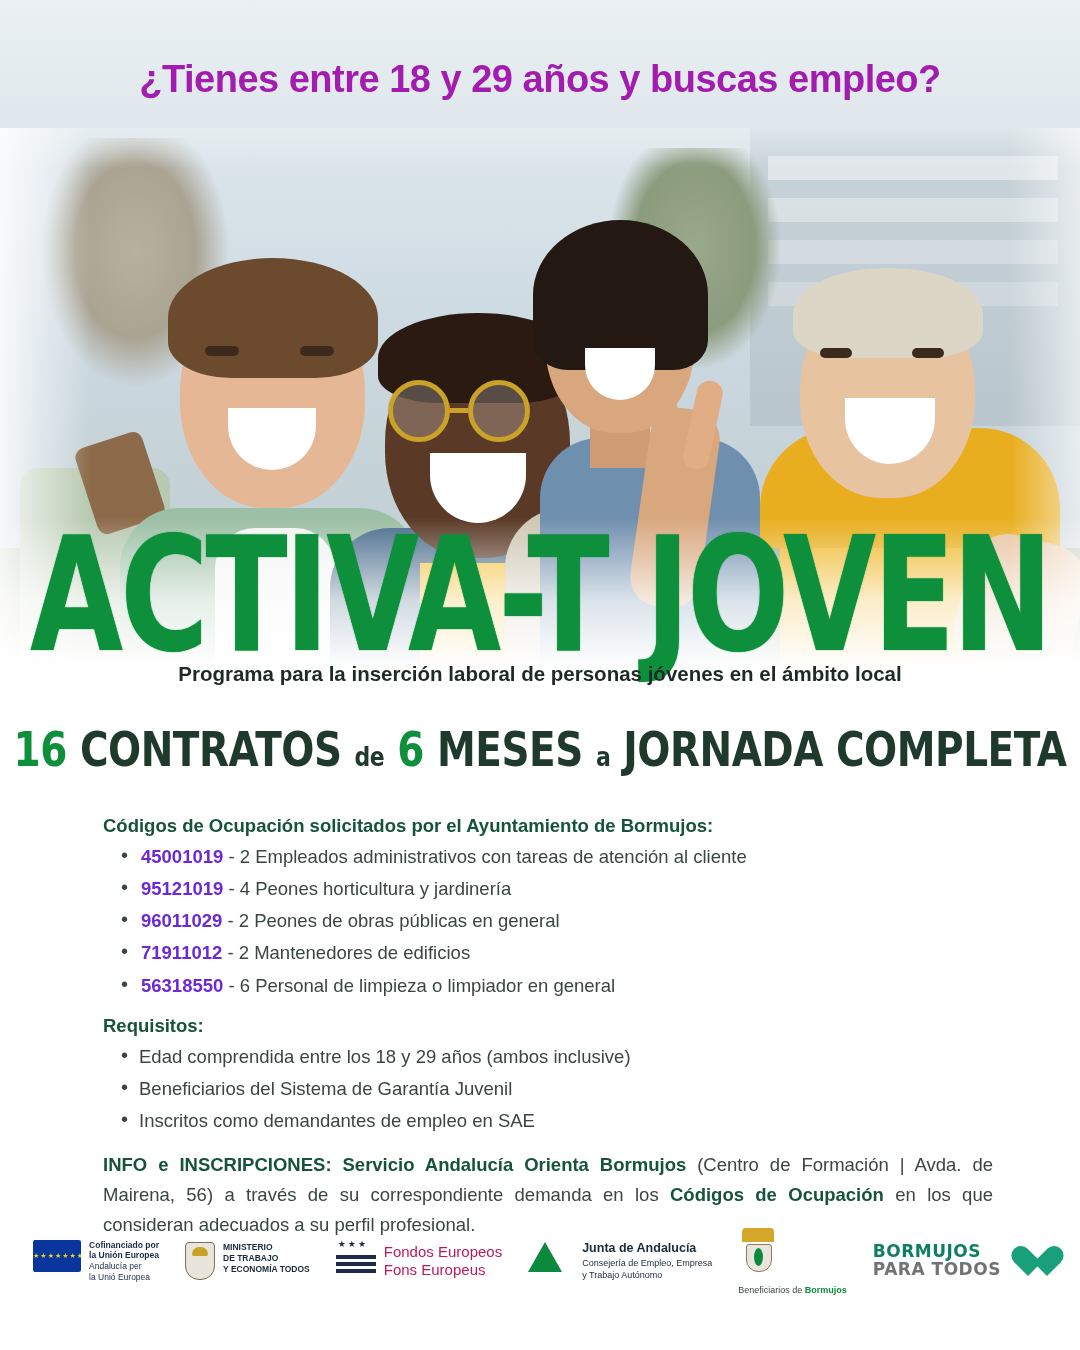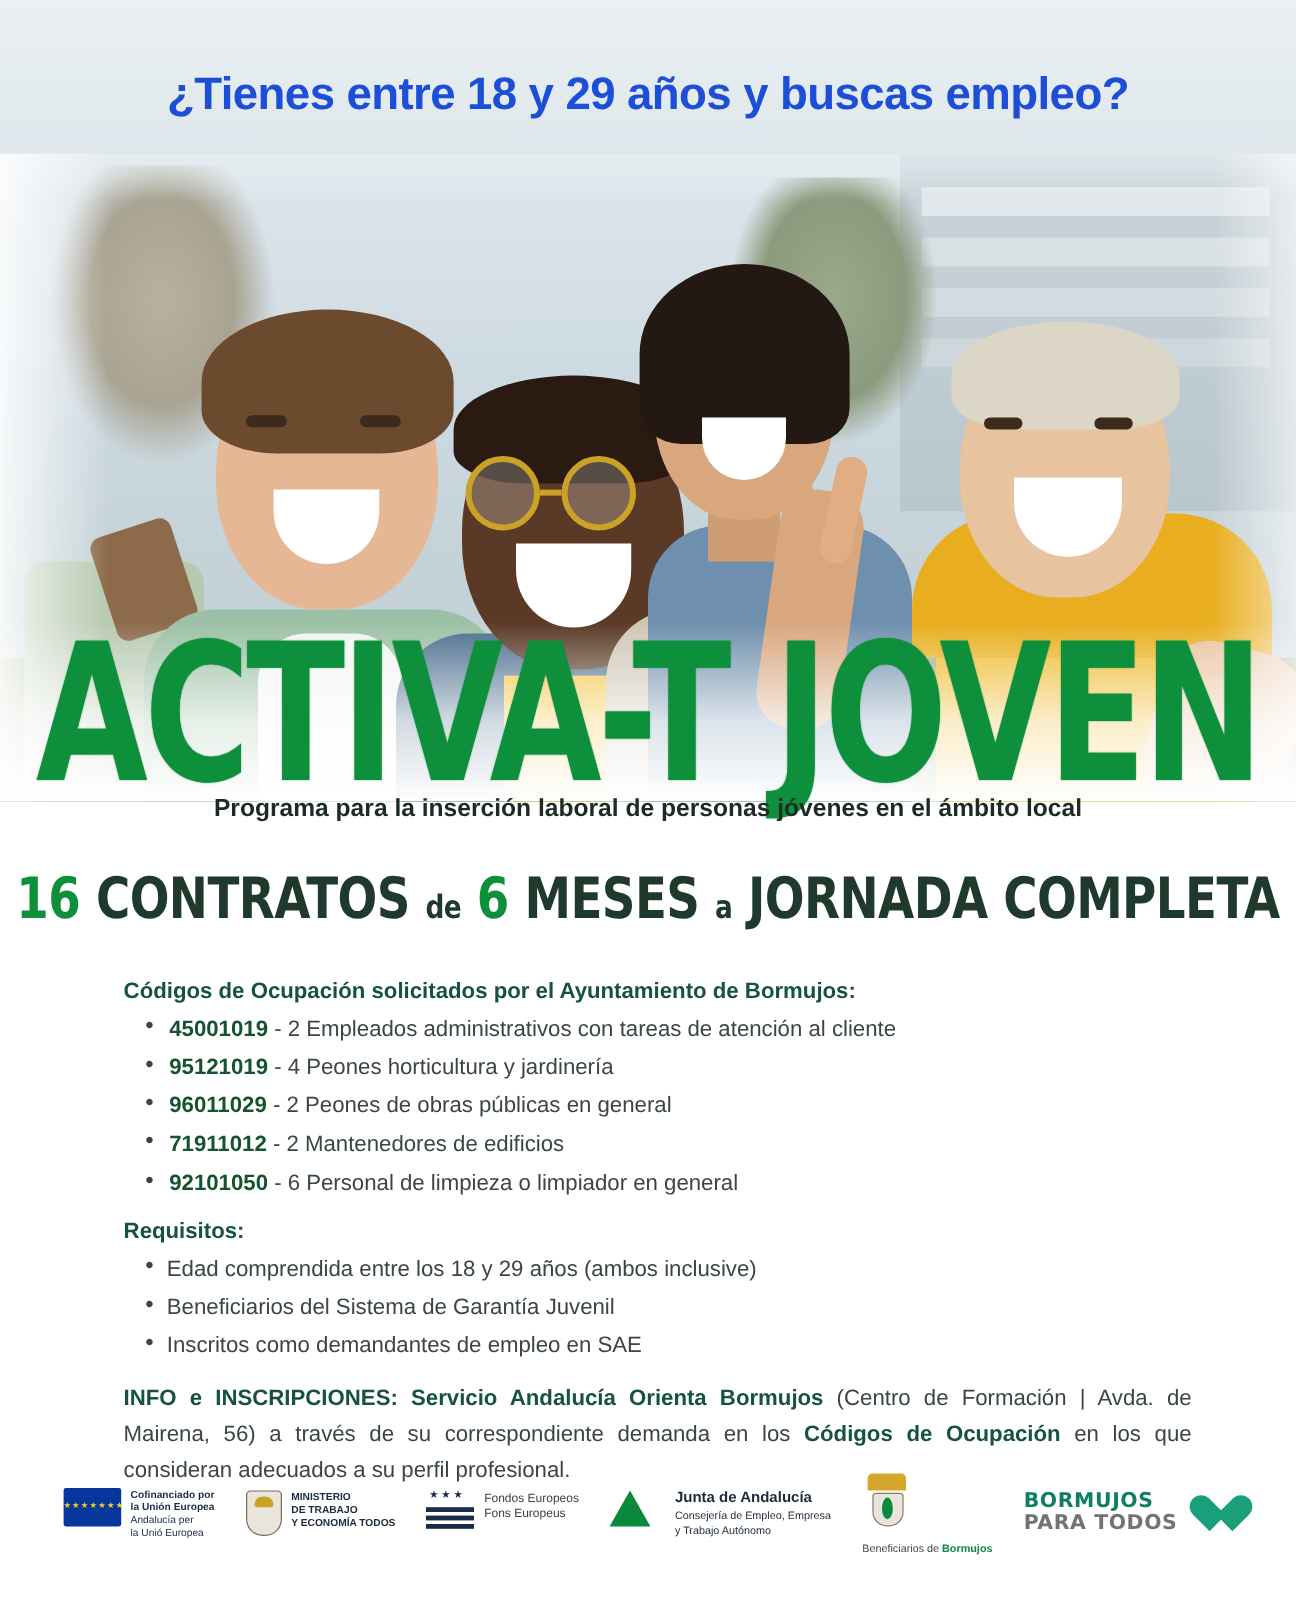--- a/index.html
+++ b/index.html
@@ -18,21 +18,21 @@
 
   
   .headline-band {
     position: absolute; top: 0; left: 0; width: 1080px; height: 128px;
     background: linear-gradient(180deg, #eaf0f3 0%, #e4ebef 60%, #dfe7ec 100%);
     z-index: 5;
   }
   .headline {
     position: absolute; top: 58px; left: 0; width: 1080px;
     text-align: center;
-    font-size: 38px; font-weight: bold; color: #1d4ed8;
+    font-size: 38px; font-weight: bold; color: #a21caf;
     letter-spacing: -0.5px;
     z-index: 6;
   }
 
   
   .photo {
     position: absolute; top: 108px; left: 0; width: 1080px; height: 560px;
     overflow: hidden;
     z-index: 2;
   }
@@ -184,21 +184,21 @@
   }
   ul.codes, ul.reqs { list-style: none; margin: 0 0 18px 0; }
   ul.codes li, ul.reqs li {
     position: relative; padding-left: 38px; margin-bottom: 9px;
     font-size: 18.5px; color: #3a4641; line-height: 1.25;
   }
   ul.codes li:before, ul.reqs li:before {
     content: "•"; position: absolute; left: 18px; top: -2px;
     font-size: 20px; color: #3a4641;
   }
-  ul.codes li .code { font-weight: bold; color: #14532d; }
+  ul.codes li .code { font-weight: bold; color: #6d28d9; }
   ul.reqs li { padding-left: 36px; }
 
   .info-block {
     font-size: 18.5px; color: #3a4641; line-height: 1.62;
     text-align: justify;
     margin-top: 4px;
   }
   .info-block .b { font-weight: bold; color: #16543a; }
 
   
@@ -231,21 +231,21 @@
   }
   .min-text { font-size: 8.5px; line-height: 1.3; color: #1b2b3a; font-weight: bold; }
   .fe-bars { width: 40px; height: 34px; position: relative; }
   .fe-bars:before{
     content:""; position:absolute; left:0; top: 12px; width: 40px; height: 4px; background:#1b2b4a;
     box-shadow: 0 7px 0 #1b2b4a, 0 14px 0 #1b2b4a;
   }
   .fe-bars:after{
     content:"★★★"; position:absolute; left: 2px; top: -4px; font-size: 9px; color:#1b2b4a; letter-spacing: 2px;
   }
-  .fe-text { font-size: 10px; line-height: 1.2; color: #404040; }
+  .fe-text { font-size: 15px; line-height: 1.2; color: #be185d; }
   .ja-mark {
     width: 34px; height: 34px; position: relative;
   }
   .ja-mark:before{
     content:""; position:absolute; left: 0; bottom: 2px; width: 0; height: 0;
     border-left: 17px solid transparent; border-right: 17px solid transparent;
     border-bottom: 30px solid #0b8a3d;
   }
   .ja-text { font-size: 9px; line-height: 1.35; color: #1b2b3a; margin-left: 12px; }
   .ja-text .big { font-size: 12.5px; font-weight: bold; }
@@ -367,21 +367,21 @@
       </li>
       <li>
         <span class="code">96011029</span>
         <span>- 2 Peones de obras públicas en general</span>
       </li>
       <li>
         <span class="code">71911012</span>
         <span>- 2 Mantenedores de edificios</span>
       </li>
       <li>
-        <span class="code">92101050</span>
+        <span class="code">56318550</span>
         <span>- 6 Personal de limpieza o limpiador en general</span>
       </li>
     </ul>
 
     <div class="sec-title">Requisitos:</div>
     <ul class="reqs">
       <li>Edad comprendida entre los 18 y 29 años (ambos inclusive)</li>
       <li>Beneficiarios del Sistema de Garantía Juvenil</li>
       <li>Inscritos como demandantes de empleo en SAE</li>
     </ul>

